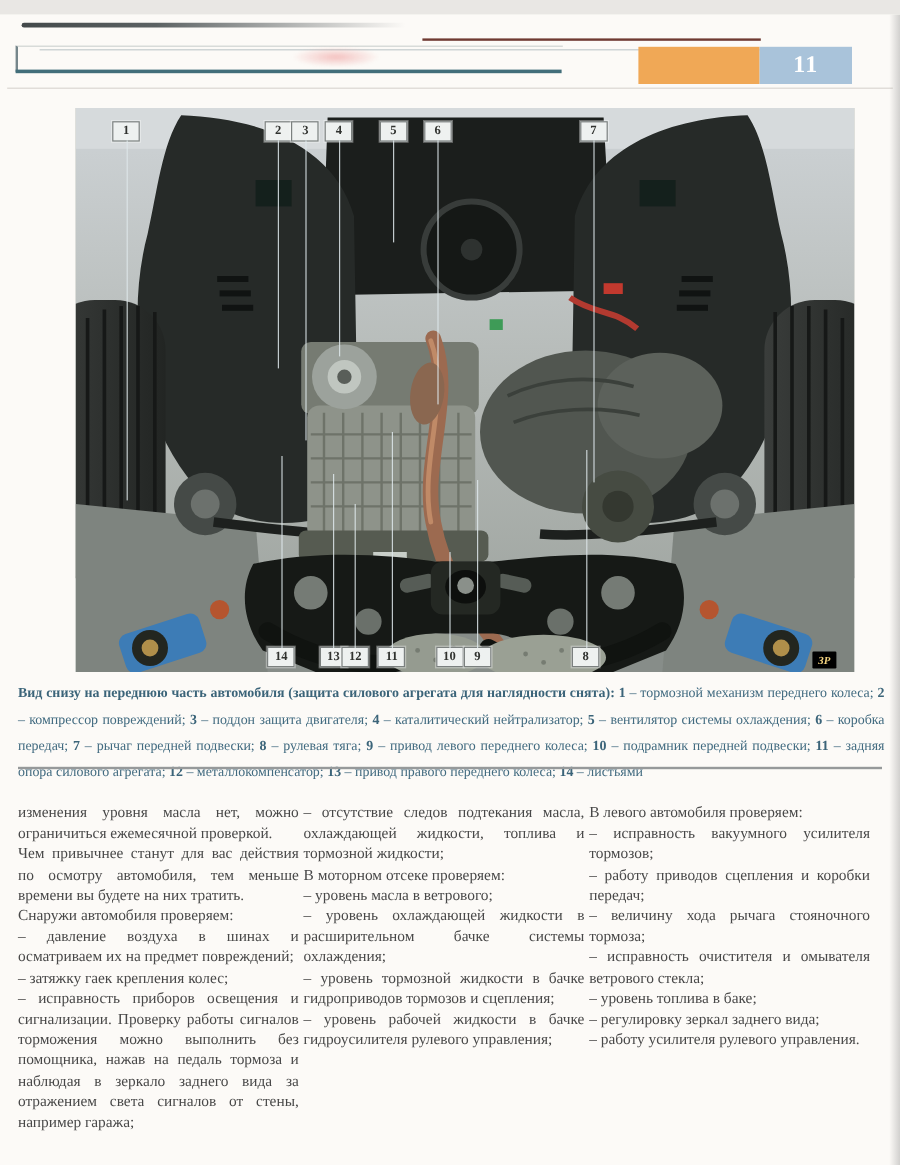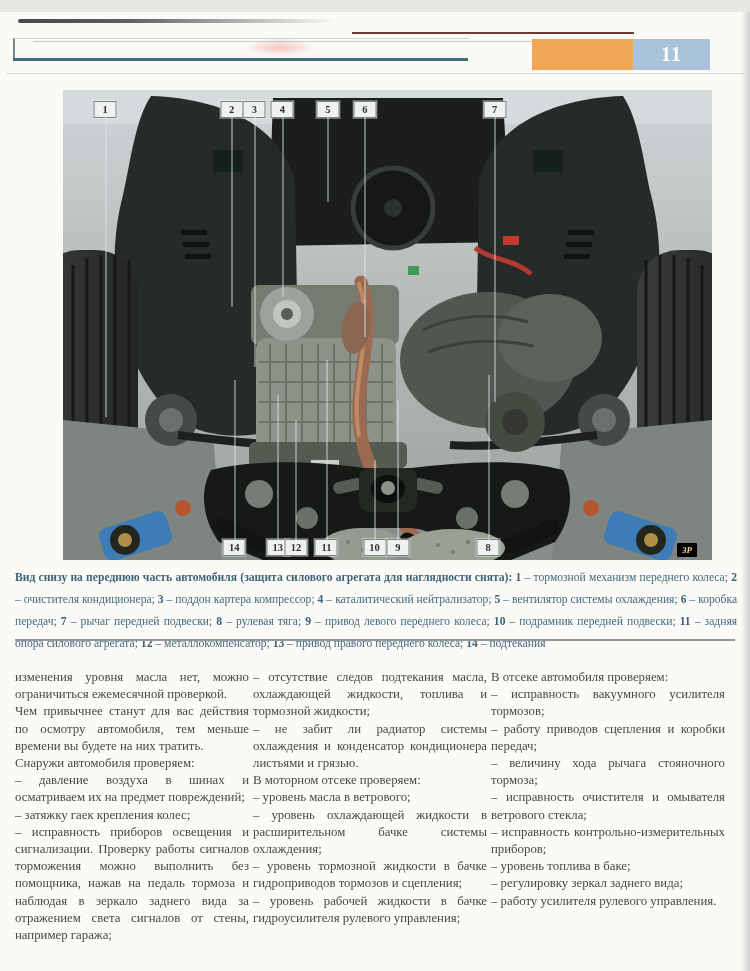--- a/index.html
+++ b/index.html
@@ -297,23 +297,23 @@
     <div class="zr-logo">ЗР</div>
   </div>
 
   <p class="caption">
     <b>Вид снизу на переднюю часть автомобиля (защита силового агрегата для наглядности снята):</b>
     <span>
       
     
         <span class="cap-item"><b class="cap-num">1</b><span> – </span><span>тормозной механизм переднего колеса</span><span>; </span></span>
       
-        <span class="cap-item"><b class="cap-num">2</b><span> – </span><span>очистителя кондиционера</span><span>; </span></span>
-      
-        <span class="cap-item"><b class="cap-num">3</b><span> – </span><span>поддон картера компрессор</span><span>; </span></span>
+        <span class="cap-item"><b class="cap-num">2</b><span> – </span><span>компрессор повреждений</span><span>; </span></span>
+      
+        <span class="cap-item"><b class="cap-num">3</b><span> – </span><span>поддон защита двигателя</span><span>; </span></span>
       
         <span class="cap-item"><b class="cap-num">4</b><span> – </span><span>каталитический нейтрализатор</span><span>; </span></span>
       
         <span class="cap-item"><b class="cap-num">5</b><span> – </span><span>вентилятор системы охлаждения</span><span>; </span></span>
       
         <span class="cap-item"><b class="cap-num">6</b><span> – </span><span>коробка передач</span><span>; </span></span>
       
         <span class="cap-item"><b class="cap-num">7</b><span> – </span><span>рычаг передней подвески</span><span>; </span></span>
       
         <span class="cap-item"><b class="cap-num">8</b><span> – </span><span>рулевая тяга</span><span>; </span></span>
@@ -321,52 +321,50 @@
         <span class="cap-item"><b class="cap-num">9</b><span> – </span><span>привод левого переднего колеса</span><span>; </span></span>
       
         <span class="cap-item"><b class="cap-num">10</b><span> – </span><span>подрамник передней подвески</span><span>; </span></span>
       
         <span class="cap-item"><b class="cap-num">11</b><span> – </span><span>задняя опора силового агрегата</span><span>; </span></span>
       
         <span class="cap-item"><b class="cap-num">12</b><span> – </span><span>металлокомпенсатор</span><span>; </span></span>
       
         <span class="cap-item"><b class="cap-num">13</b><span> – </span><span>привод правого переднего колеса</span><span>; </span></span>
       
-        <span class="cap-item"><b class="cap-num">14</b><span> – </span><span>подтекания</span><span></span></span>
+        <span class="cap-item"><b class="cap-num">14</b><span> – </span><span>листьями</span><span></span></span>
       </span>
   </p>
   <div class="caption-divider"></div>
 
   <div class="columns">
     <div class="col">
 
     <p>изменения уровня масла нет, можно ограничиться ежемесячной проверкой.</p>
         <p>Чем привычнее станут для вас действия по осмотру автомобиля, тем меньше времени вы будете на них тратить.</p>
         <p>Снаружи автомобиля проверяем:</p>
         <p>– давление воздуха в шинах и осматриваем их на предмет повреждений;</p>
         <p>– затяжку гаек крепления колес;</p>
         <p>– исправность приборов освещения и сигнализации. Проверку работы сигналов торможения можно выполнить без помощника, нажав на педаль тормоза и наблюдая в зеркало заднего вида за отражением света сигналов от стены, например гаража;</p>
       </div>
     <div class="col">
 
     <p>– отсутствие следов подтекания масла, охлаждающей жидкости, топлива и тормозной жидкости;</p>
-        <p>– не забит ли радиатор системы охлаждения и конденсатор кондиционера листьями и грязью.</p>
         <p>В моторном отсеке проверяем:</p>
         <p>– уровень масла в ветрового;</p>
         <p>– уровень охлаждающей жидкости в расширительном бачке системы охлаждения;</p>
         <p>– уровень тормозной жидкости в бачке гидроприводов тормозов и сцепления;</p>
         <p>– уровень рабочей жидкости в бачке гидроусилителя рулевого управления;</p>
       </div>
     <div class="col">
 
-        <p>В отсеке автомобиля проверяем:</p>
+        <p>В левого автомобиля проверяем:</p>
         <p>– исправность вакуумного усилителя тормозов;</p>
         <p>– работу приводов сцепления и коробки передач;</p>
         <p>– величину хода рычага стояночного тормоза;</p>
         <p>– исправность очистителя и омывателя ветрового стекла;</p>
-        <p>– исправность контрольно-измерительных приборов;</p>
         <p>– уровень топлива в баке;</p>
         <p>– регулировку зеркал заднего вида;</p>
         <p>– работу усилителя рулевого управления.</p>
       </div>
   </div>
 
 </div>
 
 </body></html>

